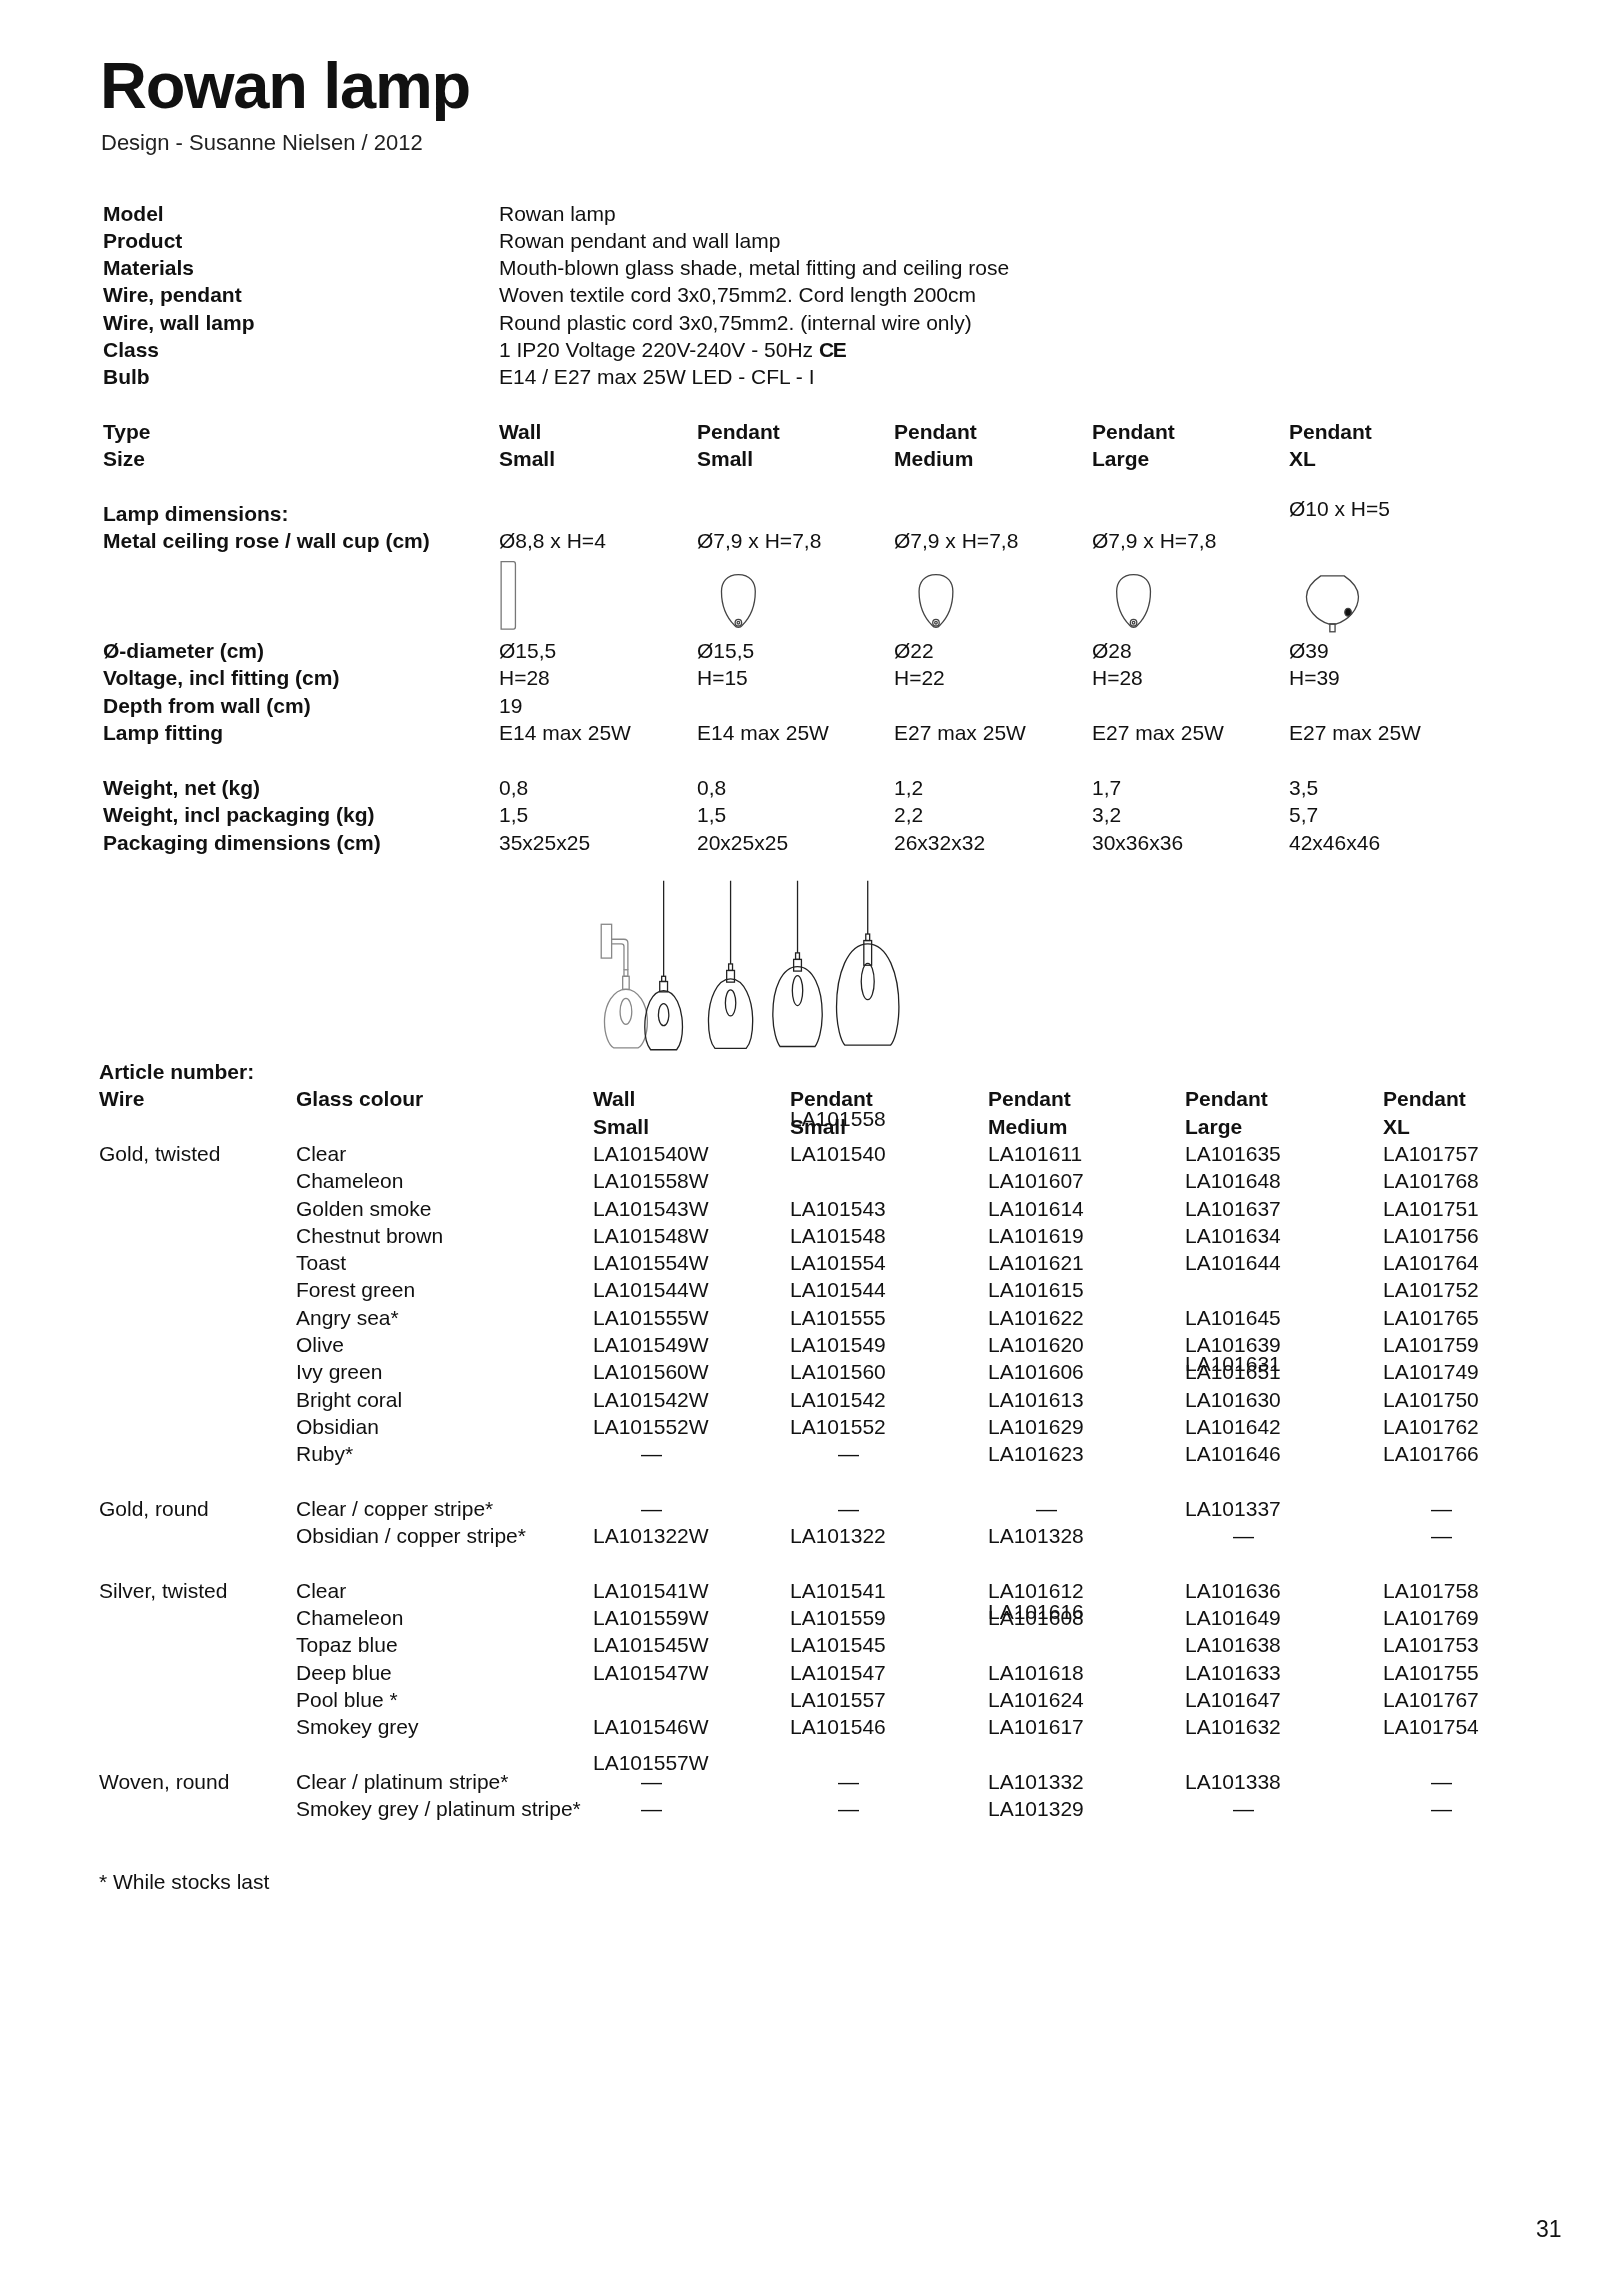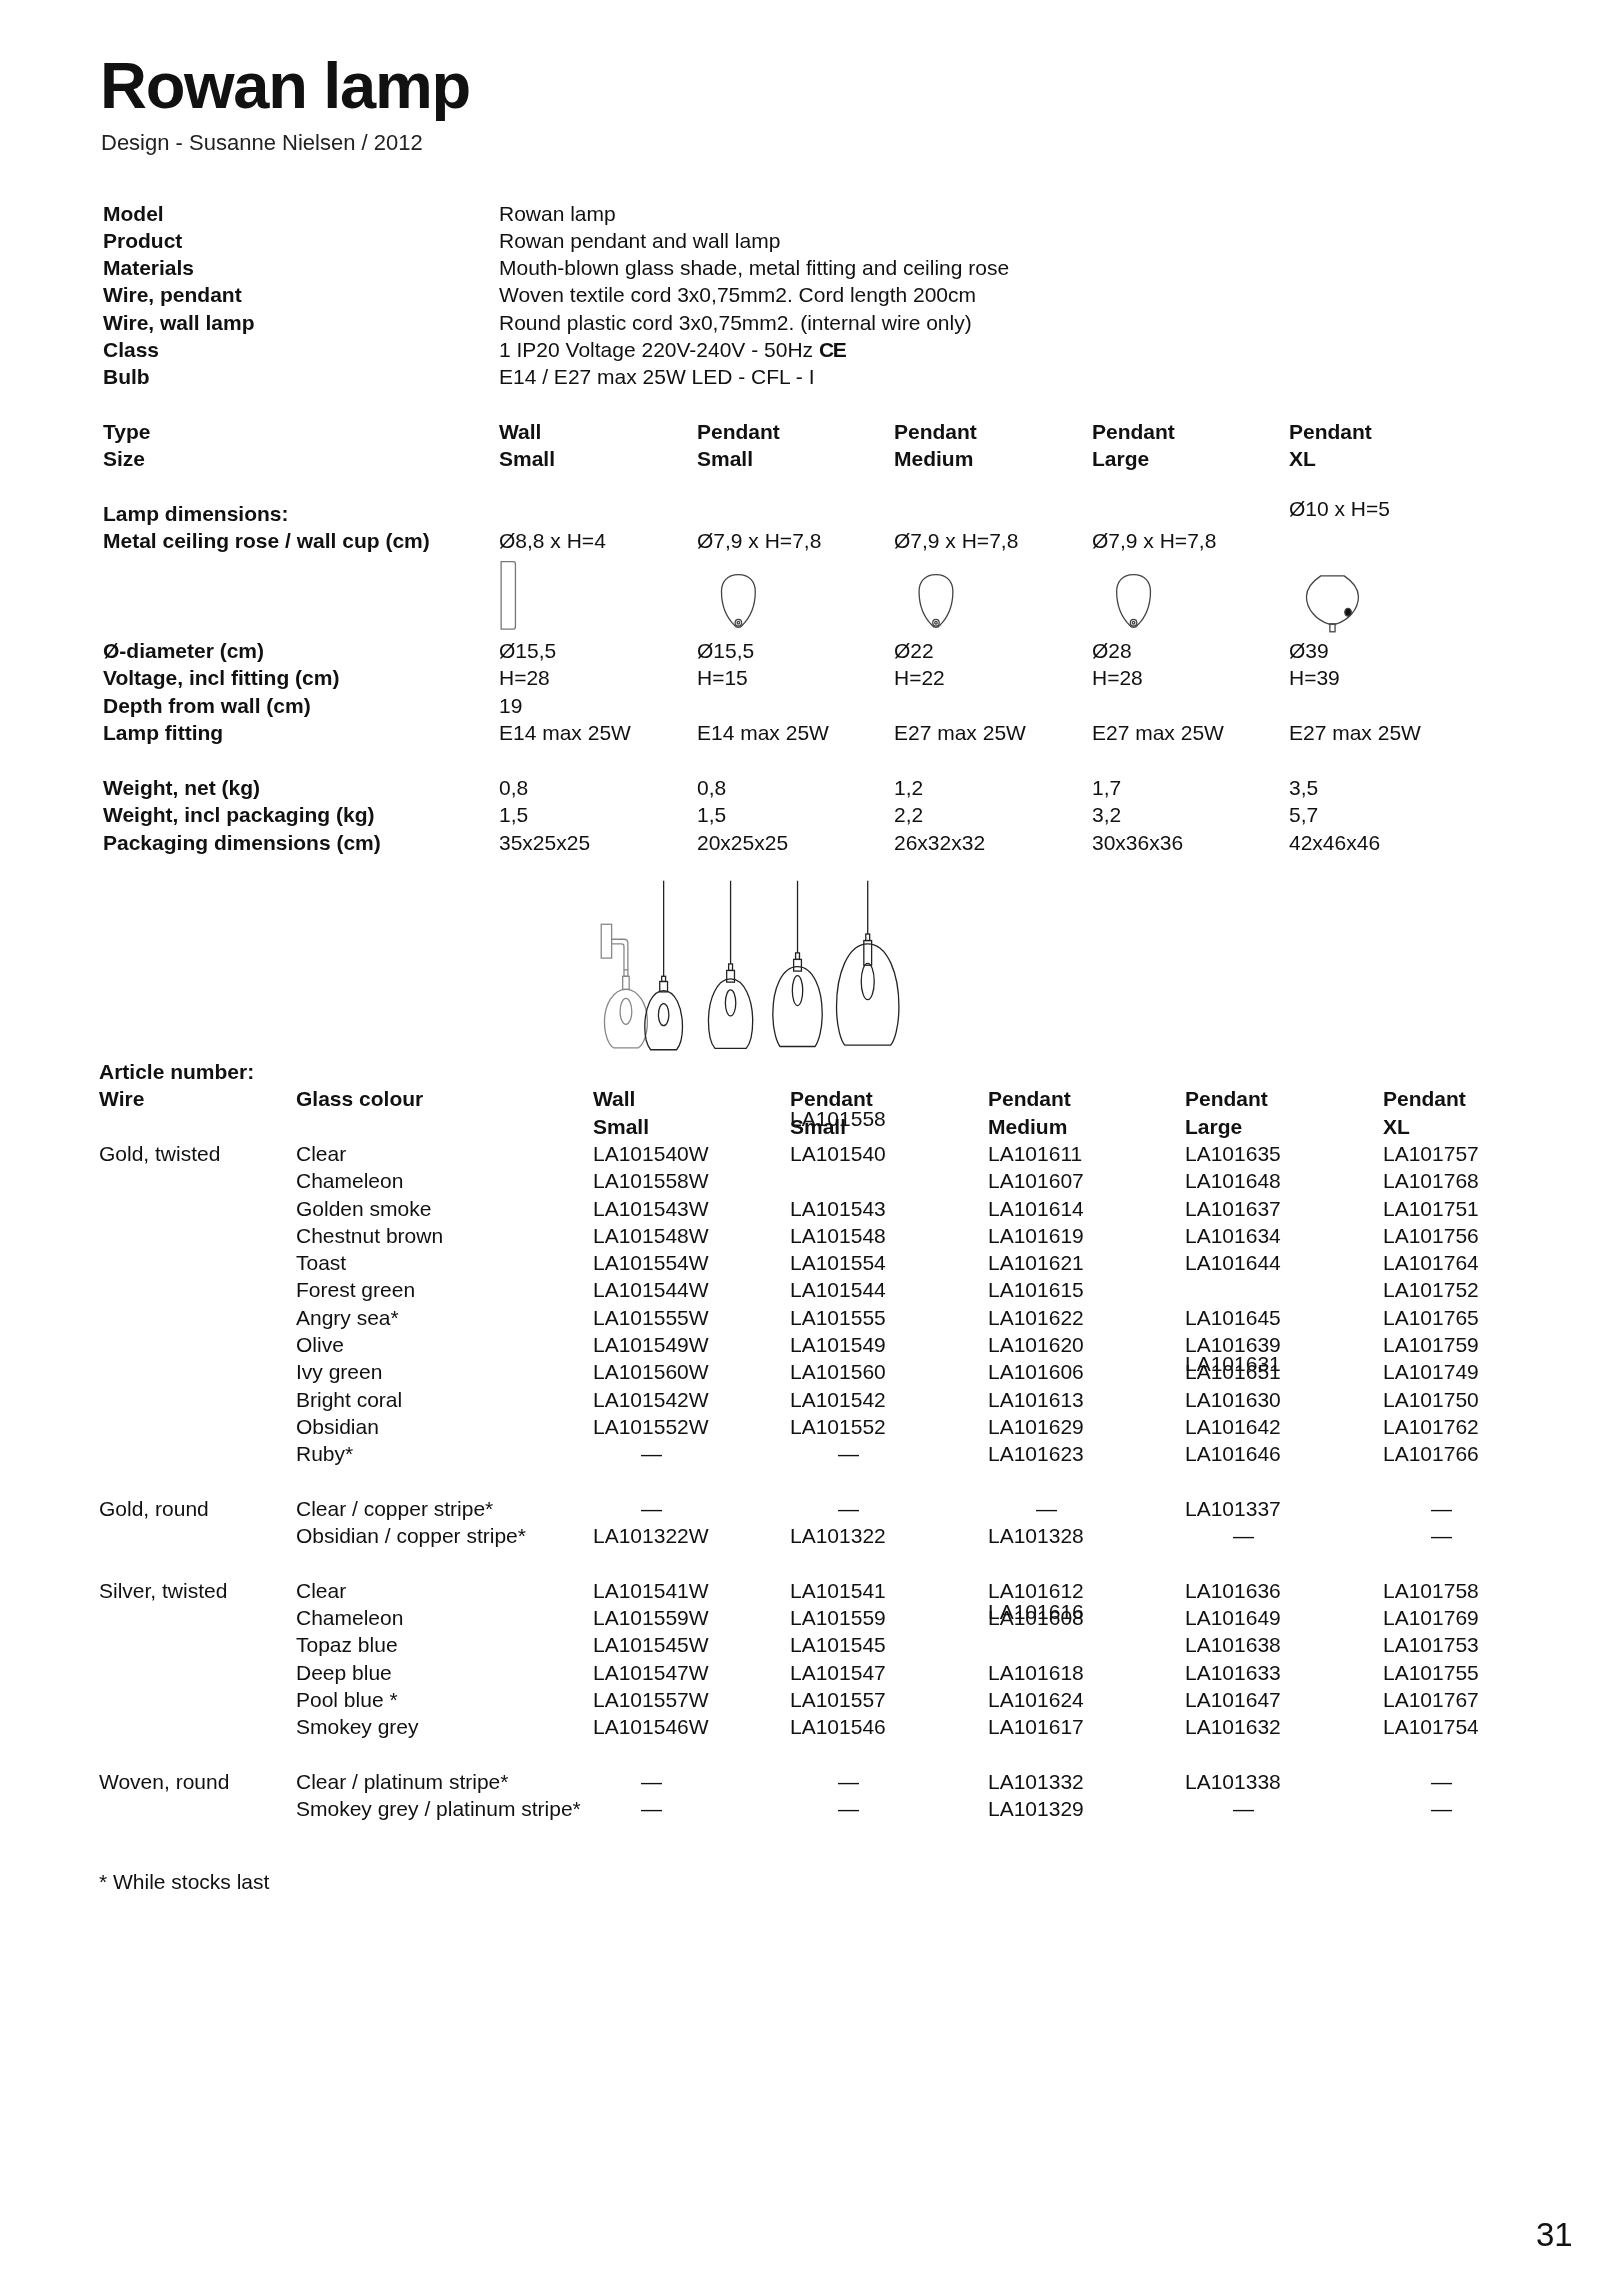--- a/index.html
+++ b/index.html
@@ -15,21 +15,21 @@
   .spec-lbl { position: absolute; left: 103px; font-size: 21px; font-weight: bold; line-height: 27px; white-space: nowrap; }
   .spec-val { position: absolute; left: 499px; font-size: 21px; line-height: 27px; white-space: nowrap; }
   .ce { font-weight: bold; font-size: 21px; letter-spacing: -1.3px; }
   
   .art { font-size: 21px; line-height: 27px; white-space: nowrap; position: absolute; }
   .aw { left: 99px; } .ag { left: 296px; }
   .a0 { left: 593px; width: 130px; } .a1 { left: 790px; width: 130px; } .a2 { left: 988px; width: 130px; }
   .a3 { left: 1185px; width: 130px; } .a4 { left: 1383px; width: 130px; }
   .dash { display: inline-block; width: 117px; text-align: center; }
   .icon-svg { position: absolute; overflow: visible; }
-  .page-num { left: 1536px; top: 2216px; font-size: 33px; }
+  .page-num { left: 1536px; top: 2216px; font-size: 23px; }
 </style>
 </head>
 <body>
 
 <div class="abs title">Rowan lamp</div>
 <div class="abs subtitle">Design -  Susanne Nielsen / 2012</div>
 
 <div id="specs">
     <div class="spec-lbl" style="top:200px">Model</div>
     <div class="spec-val" style="top:200px"><span>Rowan lamp</span></div>
@@ -301,21 +301,21 @@
     <div class="art a2" style="top:1598px"><span>LA101616</span></div>
     <div class="art a3" style="top:1631px"><span>LA101638</span></div>
     <div class="art a4" style="top:1631px"><span>LA101753</span></div>
     <div class="art ag" style="top:1659px">Deep blue</div>
     <div class="art a0" style="top:1659px"><span>LA101547W</span></div>
     <div class="art a1" style="top:1659px"><span>LA101547</span></div>
     <div class="art a2" style="top:1659px"><span>LA101618</span></div>
     <div class="art a3" style="top:1659px"><span>LA101633</span></div>
     <div class="art a4" style="top:1659px"><span>LA101755</span></div>
     <div class="art ag" style="top:1686px">Pool blue  *</div>
-    <div class="art a0" style="top:1686px"><span>LA101557W</span></div>
+    <div class="art a0" style="top:1749px"><span>LA101557W</span></div>
     <div class="art a1" style="top:1686px"><span>LA101557</span></div>
     <div class="art a2" style="top:1686px"><span>LA101624</span></div>
     <div class="art a3" style="top:1686px"><span>LA101647</span></div>
     <div class="art a4" style="top:1686px"><span>LA101767</span></div>
     <div class="art ag" style="top:1713px">Smokey grey</div>
     <div class="art a0" style="top:1713px"><span>LA101546W</span></div>
     <div class="art a1" style="top:1713px"><span>LA101546</span></div>
     <div class="art a2" style="top:1713px"><span>LA101617</span></div>
     <div class="art a3" style="top:1713px"><span>LA101632</span></div>
     <div class="art a4" style="top:1713px"><span>LA101754</span></div>

